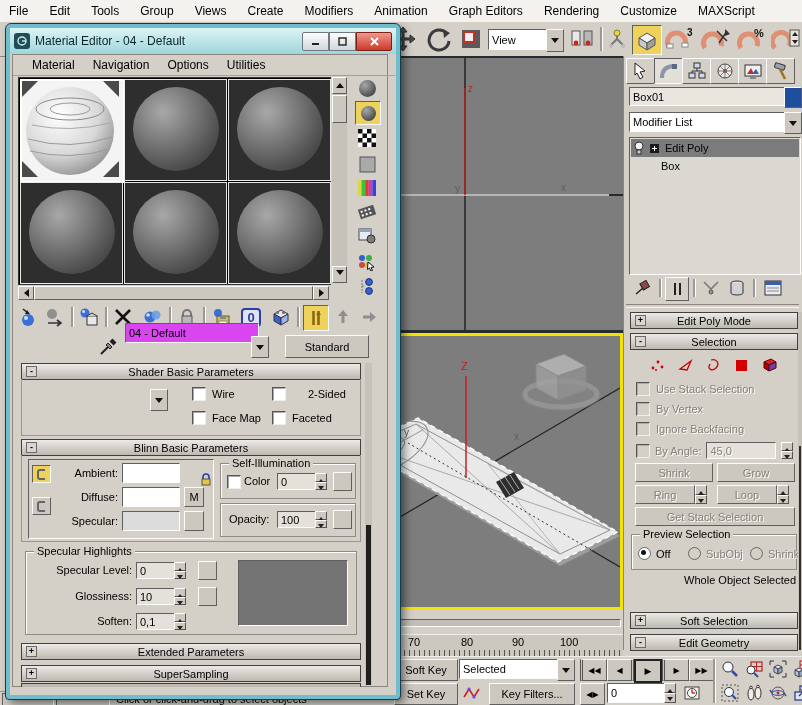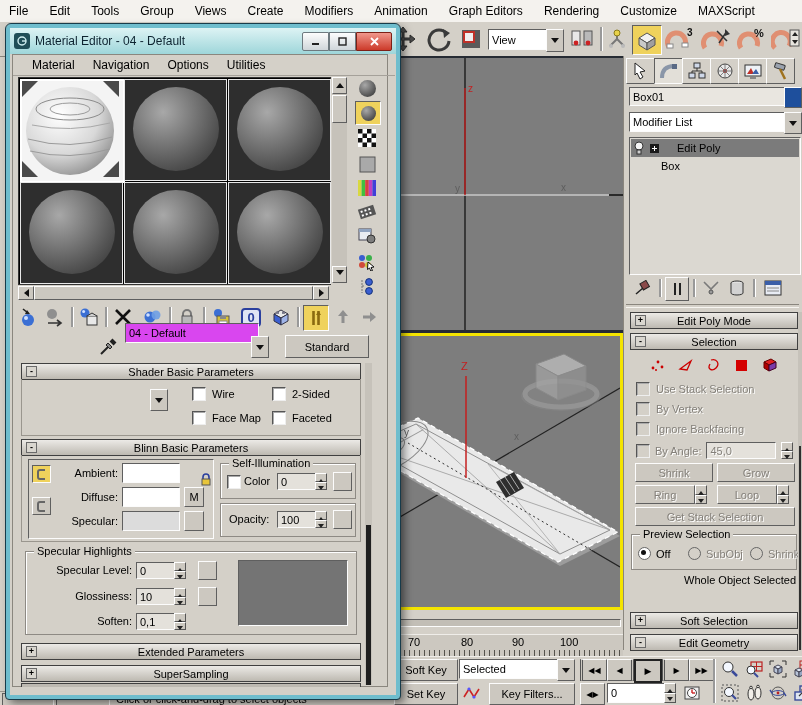--- a/index.html
+++ b/index.html
@@ -266,21 +266,21 @@
             <rect x="3" y="9" width="4" height="4" fill="#cfcfcf" stroke="#333"></rect>
           </svg>
       </span>
       <span class="ico" style="width:14px">
         <svg width="9" height="9" viewBox="0 0 9 9">
             <rect x="0" y="0" width="9" height="9" fill="#1a1a1a"></rect>
             <line x1="2" y1="4.5" x2="7" y2="4.5" stroke="#fff"></line>
             <line x1="4.5" y1="2" x2="4.5" y2="7" stroke="#fff"></line>
           </svg>
       </span>
-      <span style="margin-left:16px">Edit Poly</span>
+      <span style="margin-left:4px">Edit Poly</span>
     </div>
     <div class="a" style="left:1px;top:19px;right:1px;height:17px;display:flex;align-items:center">
       <span style="margin-left:30px">Box</span>
     </div>
   </div>
 
   <div class="a" style="left:5px;top:221px;width:170px;height:24px">
     <span class="a ico" style="left:2px;top:0;width:24px;height:22px">
       <svg width="18" height="16" viewBox="0 0 18 16">
           <rect x="7" y="2" width="7" height="7" fill="#8a4a4a" stroke="#222" transform="rotate(-30 10 5)"></rect>
@@ -813,21 +813,21 @@
         <span>Shader Basic Parameters</span>
     </div>
     <div class="a" style="left:8px;top:324px;width:338px;height:56px;border:1px solid #9a968e;border-top:none">
       <div class="a btn bo" style="left:128px;top:10px;width:16px;height:20px">
           <span class="darr"></span>
         </div>
       <span class="a" style="left:170px;top:8px;display:flex;gap:6px;align-items:center">
         <span class="cb"></span>
           <span>Wire</span>
       </span>
-      <span class="a" style="left:250px;top:8px;display:flex;gap:6px;align-items:center">
+      <span class="a" style="left:250px;top:8px;display:flex;gap:22px;align-items:center">
         <span class="cb"></span>
           <span>2-Sided</span>
       </span>
       <span class="a" style="left:170px;top:32px;display:flex;gap:6px;align-items:center">
         <span class="cb"></span>
           <span>Face Map</span>
       </span>
       <span class="a" style="left:250px;top:32px;display:flex;gap:6px;align-items:center">
         <span class="cb"></span>
           <span>Faceted</span>

